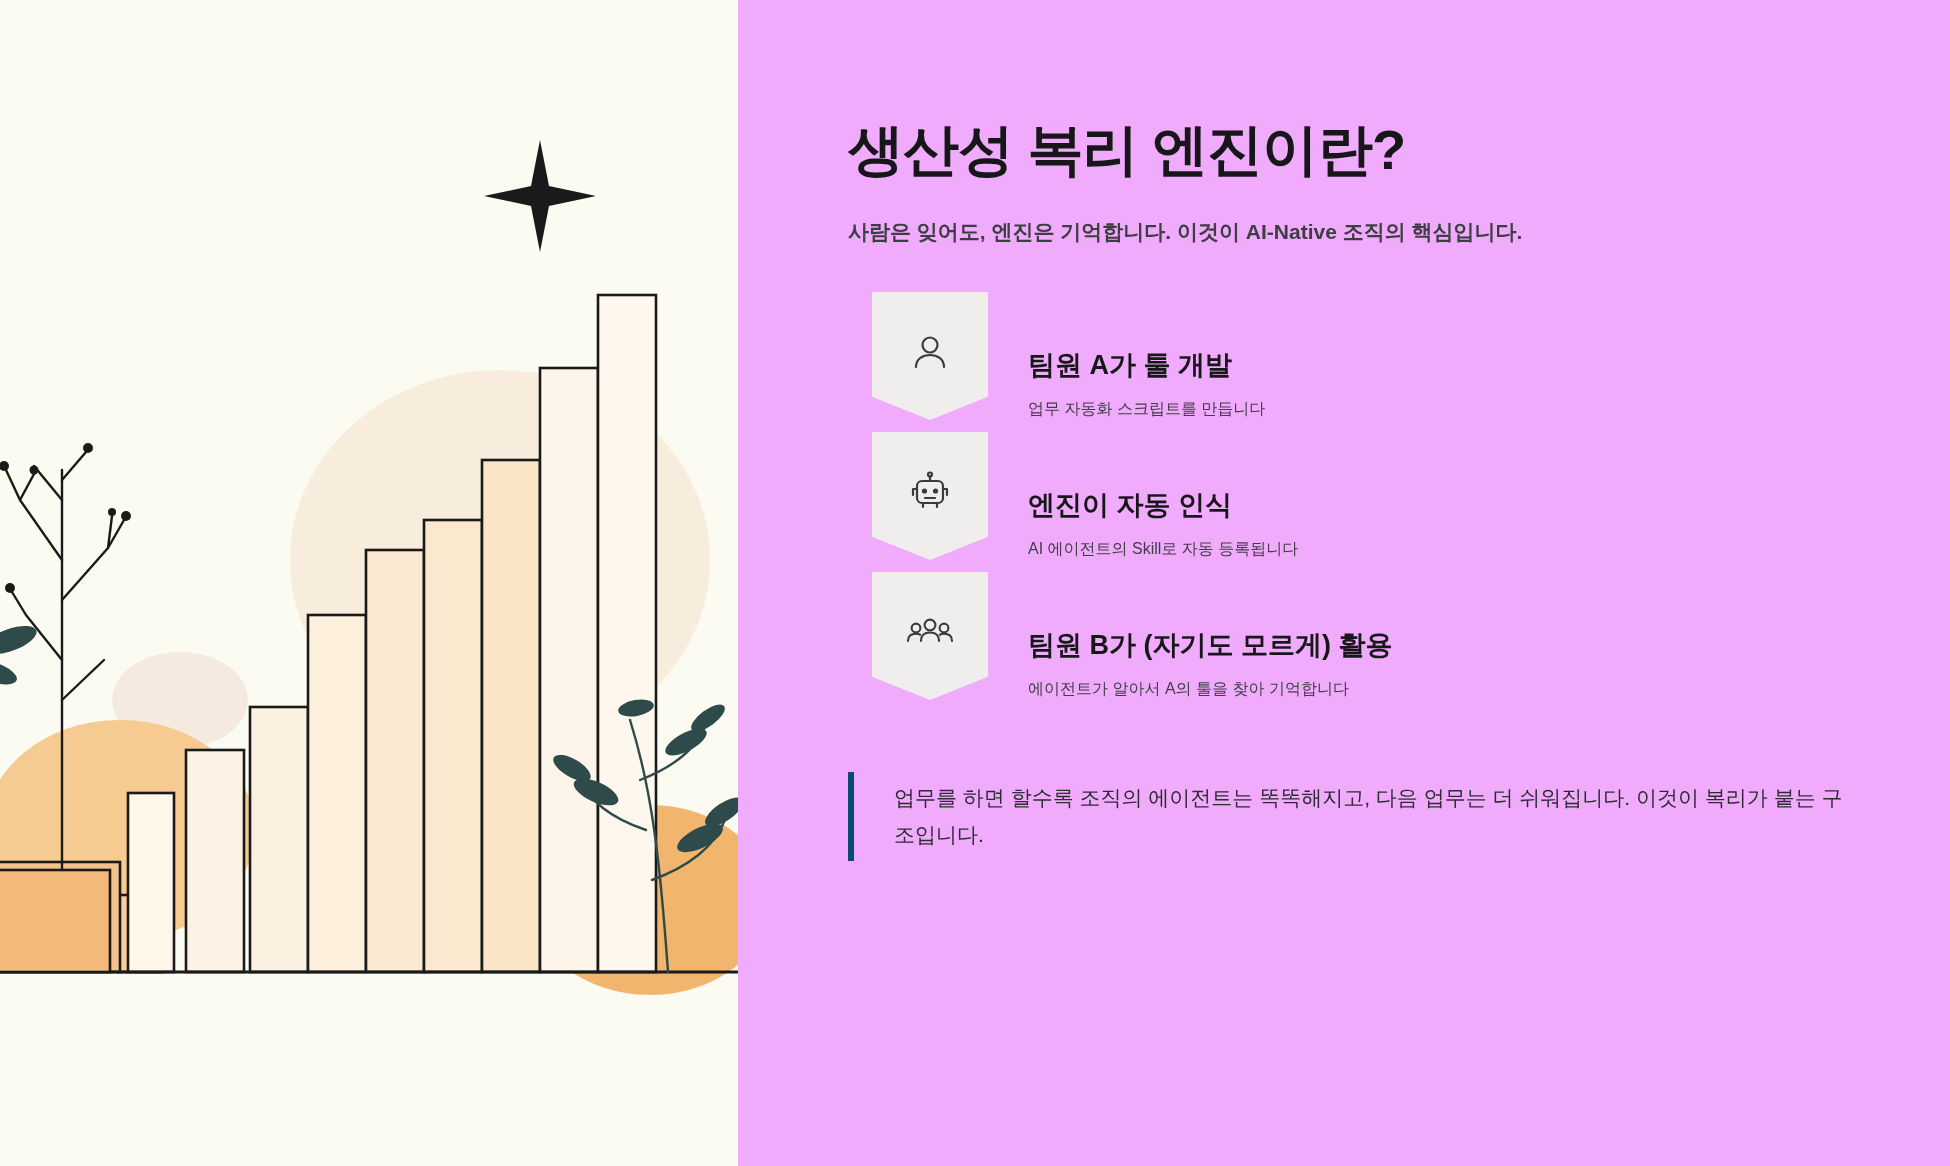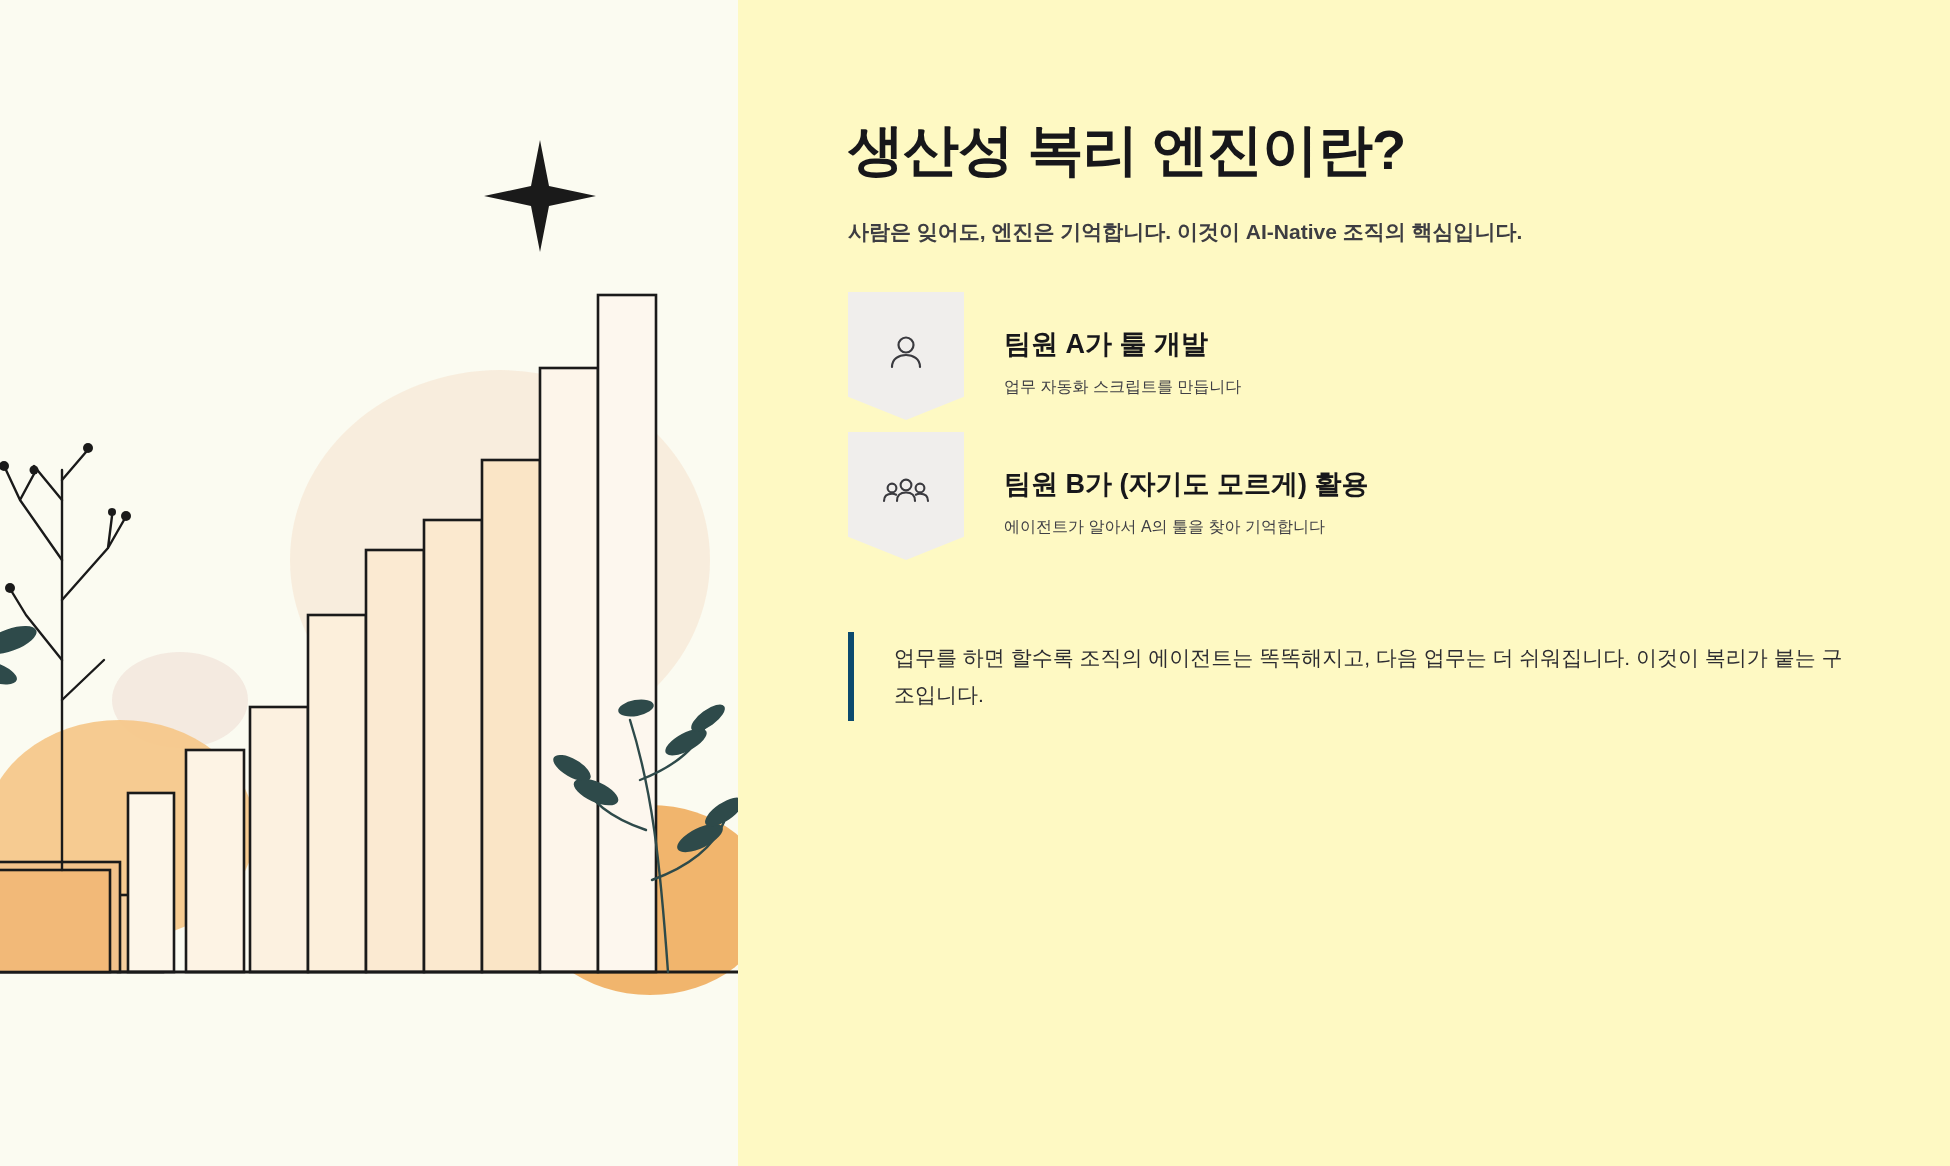--- a/index.html
+++ b/index.html
@@ -11,21 +11,21 @@
     height: 1166px;
     background: #ffffff;
     font-family: "Liberation Sans", sans-serif;
     overflow: hidden;
   }
   .slide {
     position: relative;
     width: 1950px;
     height: 1166px;
     display: flex;
-    background: #fef9c3;
+    background: #f0abfc;
   }
 
   
   .illustration {
     position: relative;
     width: 738px;
     height: 1166px;
     background: #fbfbf1;
     overflow: hidden;
     flex: 0 0 738px;
@@ -69,22 +69,23 @@
 
   
   .steps {
     display: flex;
     flex-direction: column;
     gap: 12px;
     margin-bottom: 72px;
   }
   .step {
     display: flex;
-    align-items: center;
+    align-items: flex-end;
     gap: 0;
+    margin-left: 24px;
   }
   .step-badge {
     position: relative;
     flex: 0 0 116px;
     width: 116px;
     height: 128px;
     background: #f0eeec;
     clip-path: polygon(0 0, 100% 0, 100% 82%, 50% 100%, 0 82%);
     display: flex;
     align-items: center;
@@ -220,20 +221,40 @@
                 <path d="M9 38 C 9 29.5, 16 26, 23 26 C 30 26, 37 29.5, 37 38"></path>
               </svg>
             </span>
           </div>
           <div class="step-text">
             <h3 class="step-title">팀원 A가 툴 개발</h3>
             <p class="step-desc">업무 자동화 스크립트를 만듭니다</p>
           </div>
         </div>
 
+        <div class="step">
+          <div class="step-badge">
+            <span>
+              <svg width="46" height="46" viewBox="0 0 46 46" fill="none" stroke="#3a3a3f" stroke-width="2.2" stroke-linecap="round" stroke-linejoin="round">
+                <path d="M23 7 L23 12"></path>
+                <circle cx="23" cy="5.5" r="2"></circle>
+                <rect x="10" y="12" width="26" height="22" rx="5"></rect>
+                <circle cx="17.5" cy="22" r="2.6" fill="#3a3a3f" stroke="none"></circle>
+                <circle cx="28.5" cy="22" r="2.6" fill="#3a3a3f" stroke="none"></circle>
+                <path d="M18 29 L28 29"></path>
+                <path d="M10 20 L6 20 M6 20 L6 26 M36 20 L40 20 M40 20 L40 26"></path>
+                <path d="M16 34 L16 38 M30 34 L30 38"></path>
+              </svg>
+            </span>
+          </div>
+          <div class="step-text">
+            <h3 class="step-title">엔진이 자동 인식</h3>
+            <p class="step-desc">AI 에이전트의 Skill로 자동 등록됩니다</p>
+          </div>
+        </div>
 
         <div class="step">
           <div class="step-badge">
             <span>
               <svg width="50" height="46" viewBox="0 0 50 46" fill="none" stroke="#3a3a3f" stroke-width="2.1" stroke-linecap="round" stroke-linejoin="round">
                 <circle cx="25" cy="16" r="5.4"></circle>
                 <path d="M16 32 C 16 26, 20 23.5, 25 23.5 C 30 23.5, 34 26, 34 32"></path>
                 <circle cx="11" cy="19" r="4.4"></circle>
                 <path d="M3 32 C 3 27, 6.5 24.8, 11 24.8 C 12.6 24.8, 14 25.1, 15.2 25.7"></path>
                 <circle cx="39" cy="19" r="4.4"></circle>

